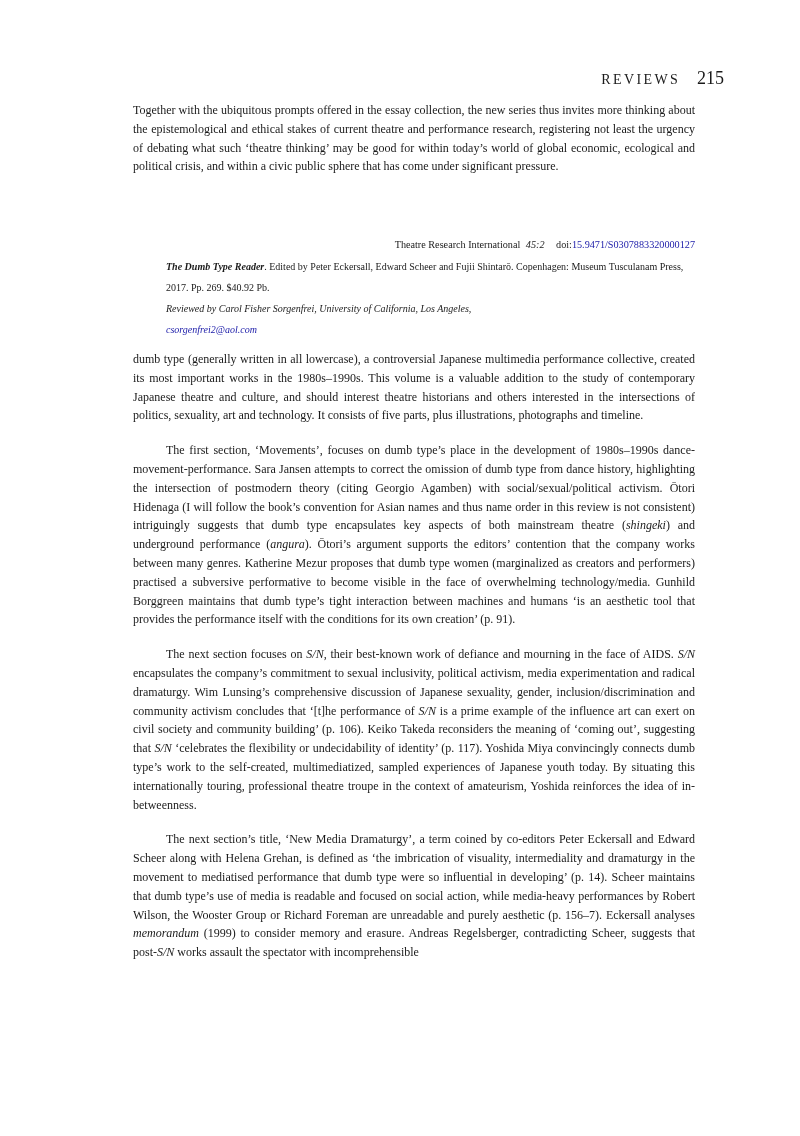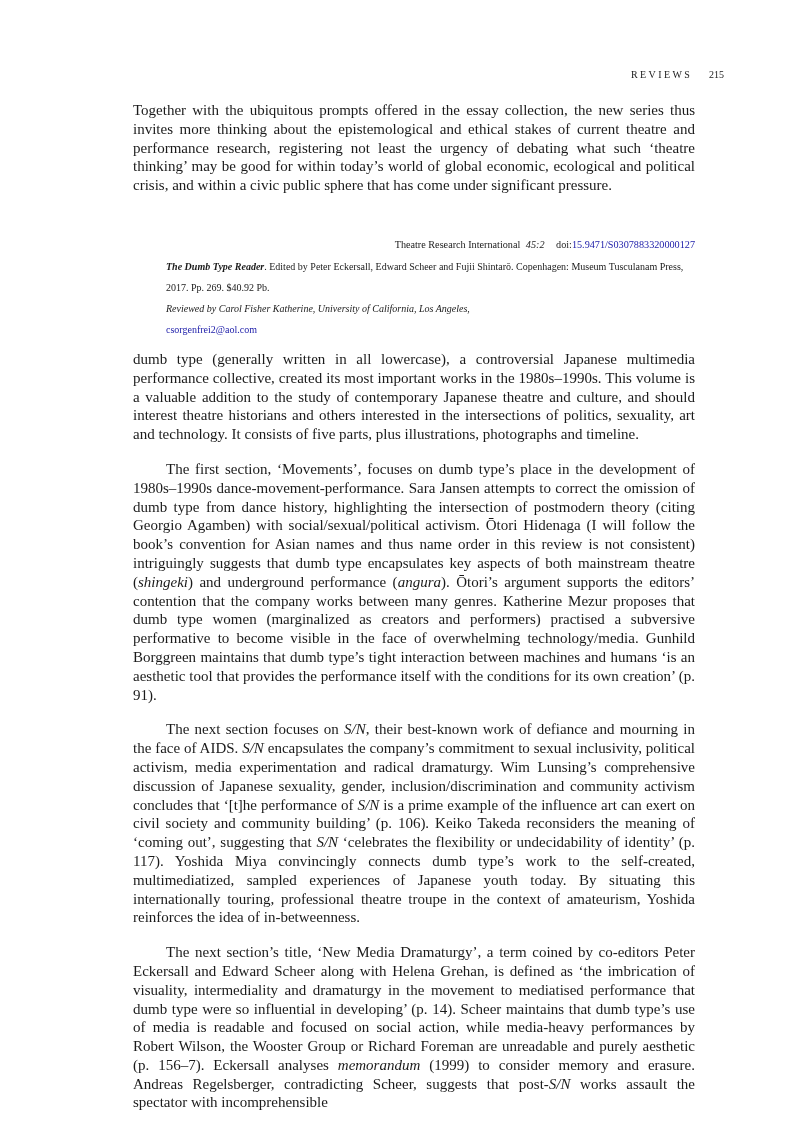--- a/index.html
+++ b/index.html
@@ -1,33 +1,33 @@
 <!DOCTYPE html>
 <html><head>
 <meta charset="utf-8">
 <style>
   html, body { margin: 0; padding: 0; background: #ffffff; }
   body { width: 800px; height: 1136px; position: relative; overflow: hidden;
          font-family: "Liberation Serif", "DejaVu Serif", serif; color: #1a1a1a; }
   .running-head { position: absolute; top: 68px; right: 76px; font-size: 11px; letter-spacing: 2px; }
-  .running-head .section { text-transform: uppercase; font-size: 10px; letter-spacing: 2.4px; }
-  .running-head .page-num { margin-left: 12px; letter-spacing: 0; font-size: 10px; }
-  .body-text { position: absolute; left: 133px; width: 562px; font-size: 15px; line-height: 18.8px;
+  .running-head .section { text-transform: uppercase; font-size: 14px; letter-spacing: 2.4px; }
+  .running-head .page-num { margin-left: 12px; letter-spacing: 0; font-size: 18px; }
+  .body-text { position: absolute; left: 133px; width: 562px; font-size: 12px; line-height: 18.8px;
                text-align: justify; hyphens: none; }
   .body-text p { margin: 0; }
   .body-text p.indent { text-indent: 33px; margin-top: 16px; }
   #intro { top: 101px; }
   .journal-line { position: absolute; top: 239px; right: 105px; font-size: 10.2px; }
   .journal-line .vol { font-style: italic; margin-left: 3px; margin-top: 44px; }
   .journal-line .doi-label { margin-left: 9px; }
   .link { color: #1a1aa8; text-decoration: none; }
   .review-head { position: absolute; top: 256px; left: 166px; width: 520px; font-size: 10px; line-height: 21px; }
   .review-head .book-title { font-weight: bold; font-style: italic; }
   .review-head .reviewer { font-style: italic; }
-  .review-head .email { color: #1a1aa8; }
+  .review-head .email { font-style: italic; color: #1a1aa8; }
   #main { top: 350px; }
   i { font-style: italic; }
 </style>
 </head>
 <body>
 
 <div class="running-head">
   <span class="section">Reviews</span>
   <span class="page-num">215</span>
 </div>
@@ -37,21 +37,21 @@
 </div>
 
 <div class="journal-line">
   <span>Theatre Research International</span>
   <span class="vol">45:2</span>
   <span class="doi-label">doi:</span><a class="link">15.9471/S0307883320000127</a>
 </div>
 
 <div class="review-head">
   <span class="book-title">The Dumb Type Reader</span><span>. Edited by Peter Eckersall, Edward Scheer and Fujii Shintarō. Copenhagen: Museum Tusculanam Press, 2017. Pp. 269. $40.92 Pb.</span><br>
-  <span class="reviewer">Reviewed by Carol Fisher Katherine, University of California, Los Angeles,</span><br>
+  <span class="reviewer">Reviewed by Carol Fisher Sorgenfrei, University of California, Los Angeles,</span><br>
   <a class="email">csorgenfrei2@aol.com</a>
 </div>
 
 <div class="body-text" id="main">
     <p><span>dumb type (generally written in all lowercase), a controversial Japanese multimedia performance collective, created its most important works in the 1980s–1990s. This volume is a valuable addition to the study of contemporary Japanese theatre and culture, and should interest theatre historians and others interested in the intersections of politics, sexuality, art and technology. It consists of five parts, plus illustrations, photographs and timeline.</span></p>
     <p class="indent"><span>The first section, ‘Movements’, focuses on dumb type’s place in the development of 1980s–1990s dance-movement-performance. Sara Jansen attempts to correct the omission of dumb type from dance history, highlighting the intersection of postmodern theory (citing Georgio Agamben) with social/sexual/political activism. Ōtori Hidenaga (I will follow the book’s convention for Asian names and thus name order in this review is not consistent) intriguingly suggests that dumb type encapsulates key aspects of both mainstream theatre (</span><i>shingeki</i><span>) and underground performance (</span><i>angura</i><span>). Ōtori’s argument supports the editors’ contention that the company works between many genres. Katherine Mezur proposes that dumb type women (marginalized as creators and performers) practised a subversive performative to become visible in the face of overwhelming technology/media. Gunhild Borggreen maintains that dumb type’s tight interaction between machines and humans ‘is an aesthetic tool that provides the performance itself with the conditions for its own creation’ (p. 91).</span></p>
     <p class="indent"><span>The next section focuses on </span><i>S/N</i><span>, their best-known work of defiance and mourning in the face of AIDS. </span><i>S/N</i><span> encapsulates the company’s commitment to sexual inclusivity, political activism, media experimentation and radical dramaturgy. Wim Lunsing’s comprehensive discussion of Japanese sexuality, gender, inclusion/discrimination and community activism concludes that ‘[t]he performance of </span><i>S/N</i><span> is a prime example of the influence art can exert on civil society and community building’ (p. 106). Keiko Takeda reconsiders the meaning of ‘coming out’, suggesting that </span><i>S/N</i><span> ‘celebrates the flexibility or undecidability of identity’ (p. 117). Yoshida Miya convincingly connects dumb type’s work to the self-created, multimediatized, sampled experiences of Japanese youth today. By situating this internationally touring, professional theatre troupe in the context of amateurism, Yoshida reinforces the idea of in-betweenness.</span></p>
     <p class="indent"><span>The next section’s title, ‘New Media Dramaturgy’, a term coined by co-editors Peter Eckersall and Edward Scheer along with Helena Grehan, is defined as ‘the imbrication of visuality, intermediality and dramaturgy in the movement to mediatised performance that dumb type were so influential in developing’ (p. 14). Scheer maintains that dumb type’s use of media is readable and focused on social action, while media-heavy performances by Robert Wilson, the Wooster Group or Richard Foreman are unreadable and purely aesthetic (p. 156–7). Eckersall analyses </span><i>memorandum</i><span> (1999) to consider memory and erasure. Andreas Regelsberger, contradicting Scheer, suggests that post-</span><i>S/N</i><span> works assault the spectator with incomprehensible</span></p>
   </div>
 

